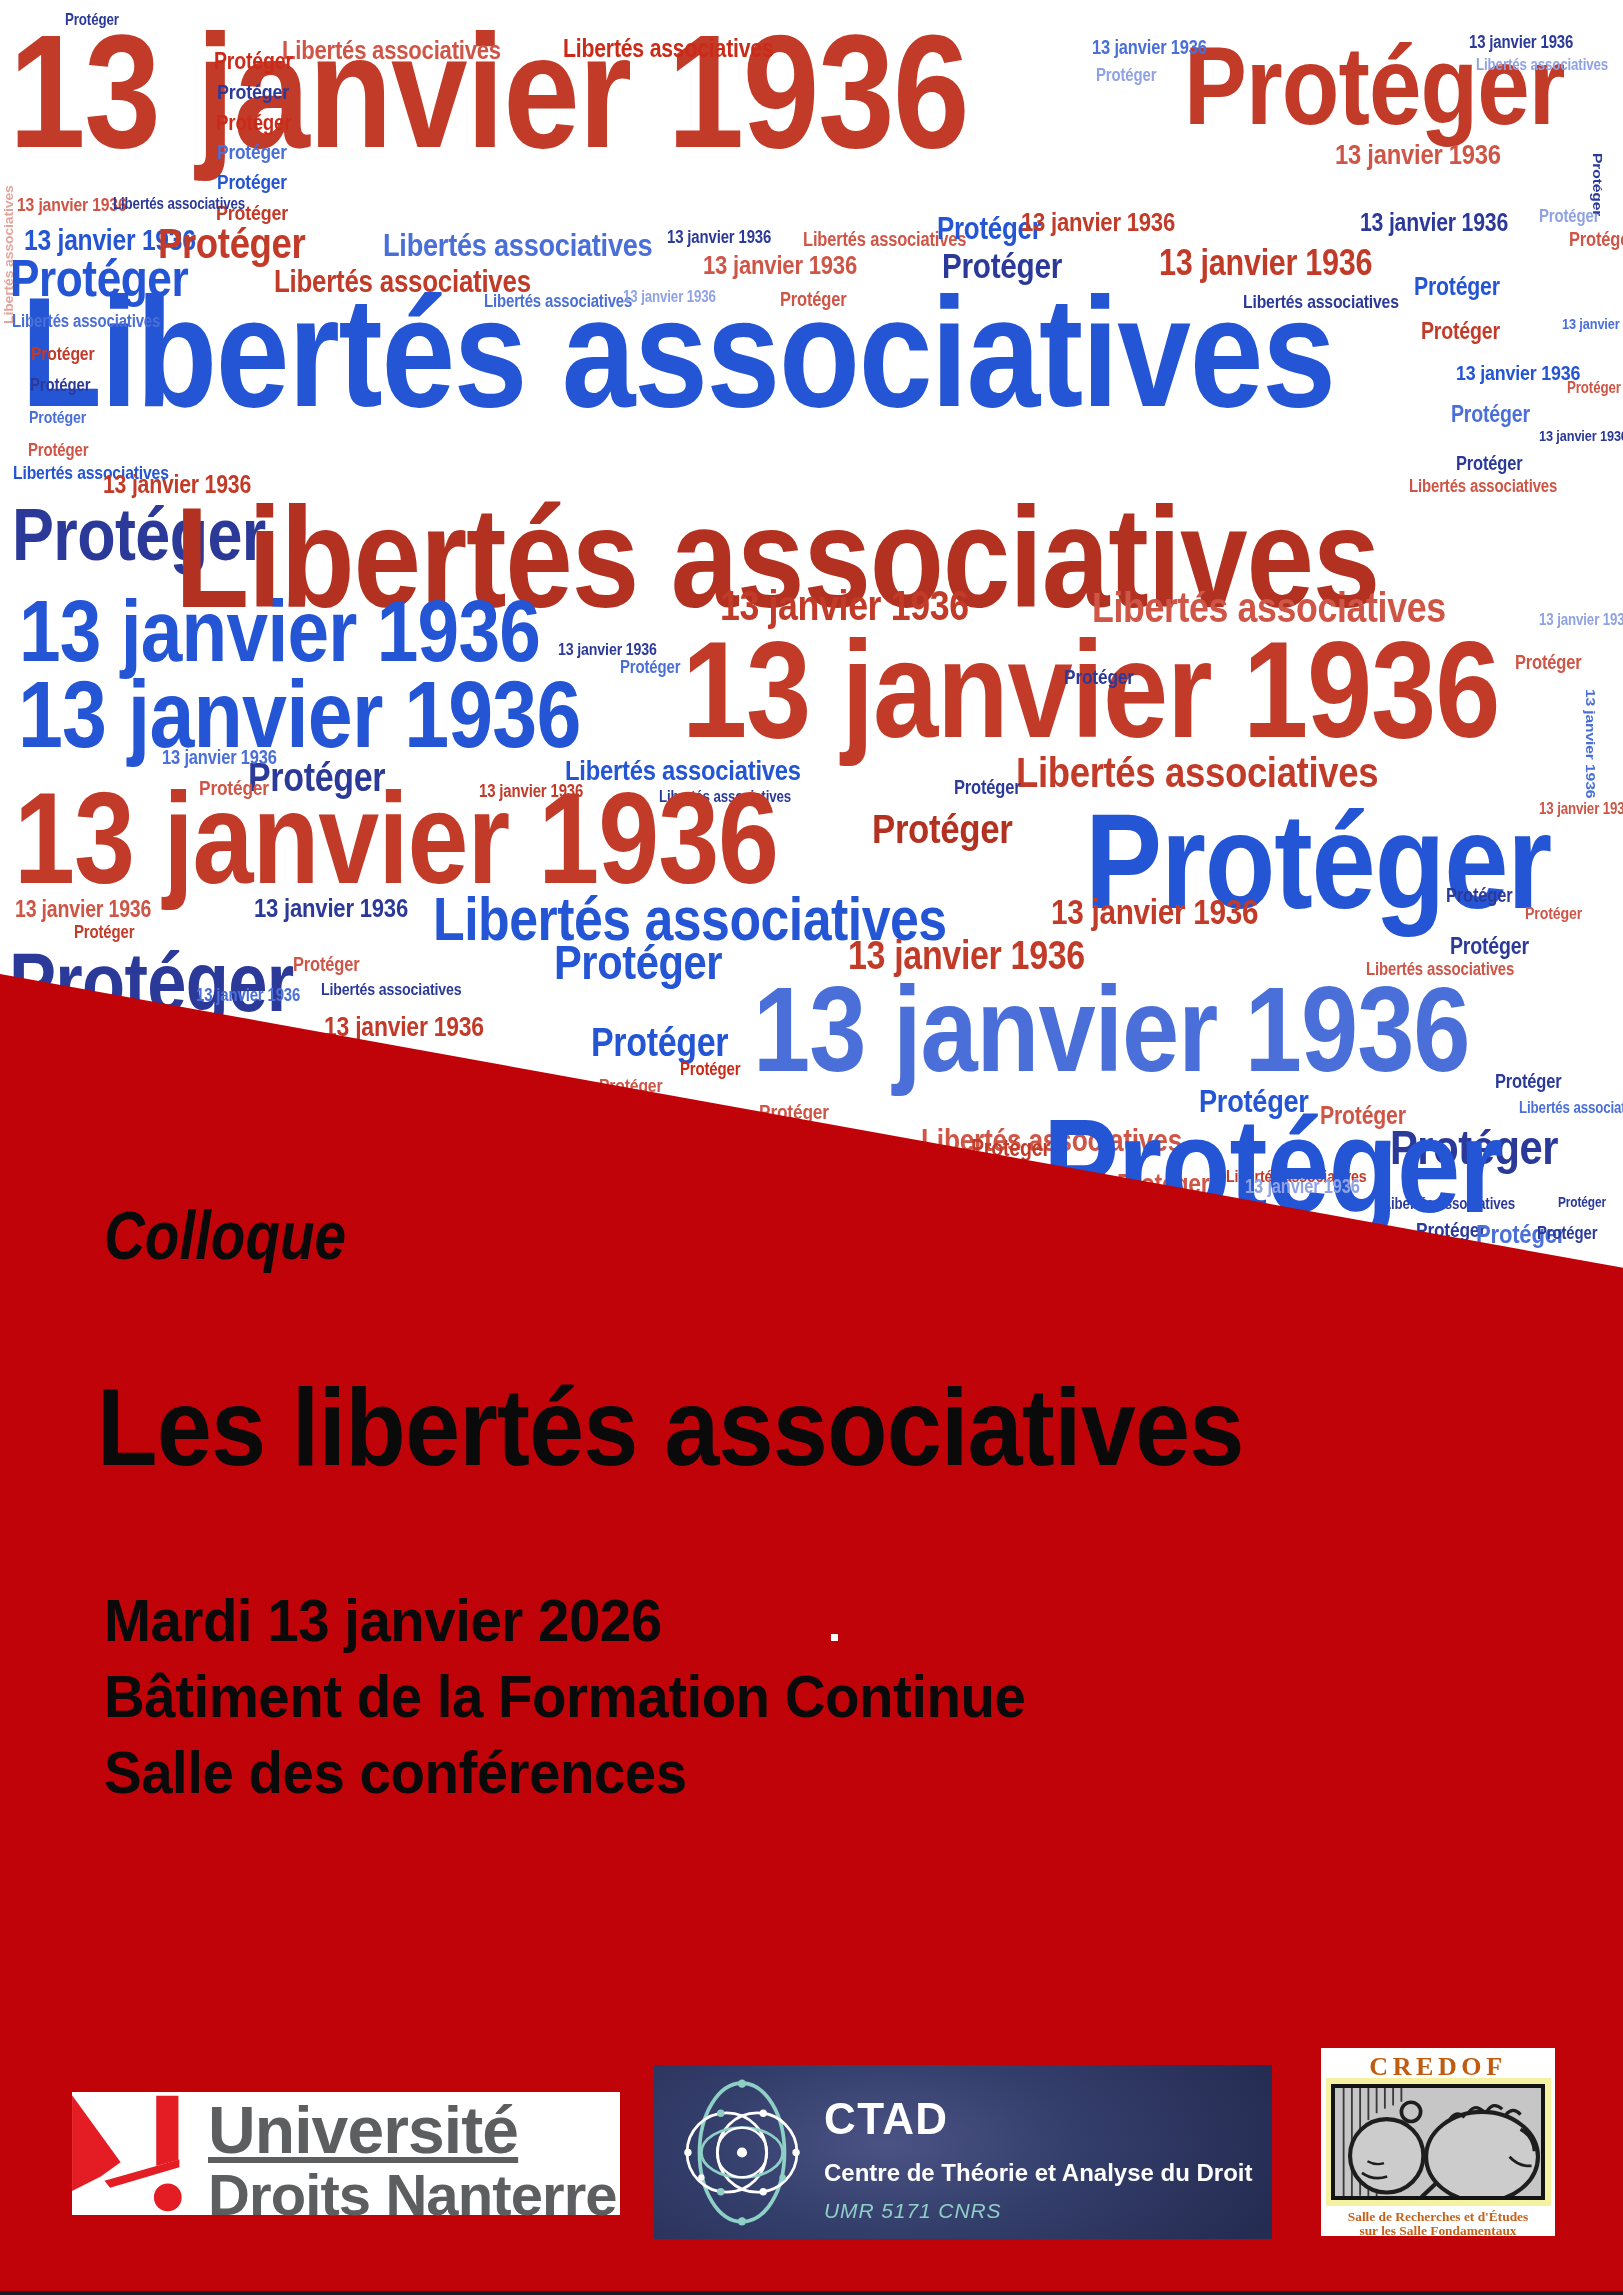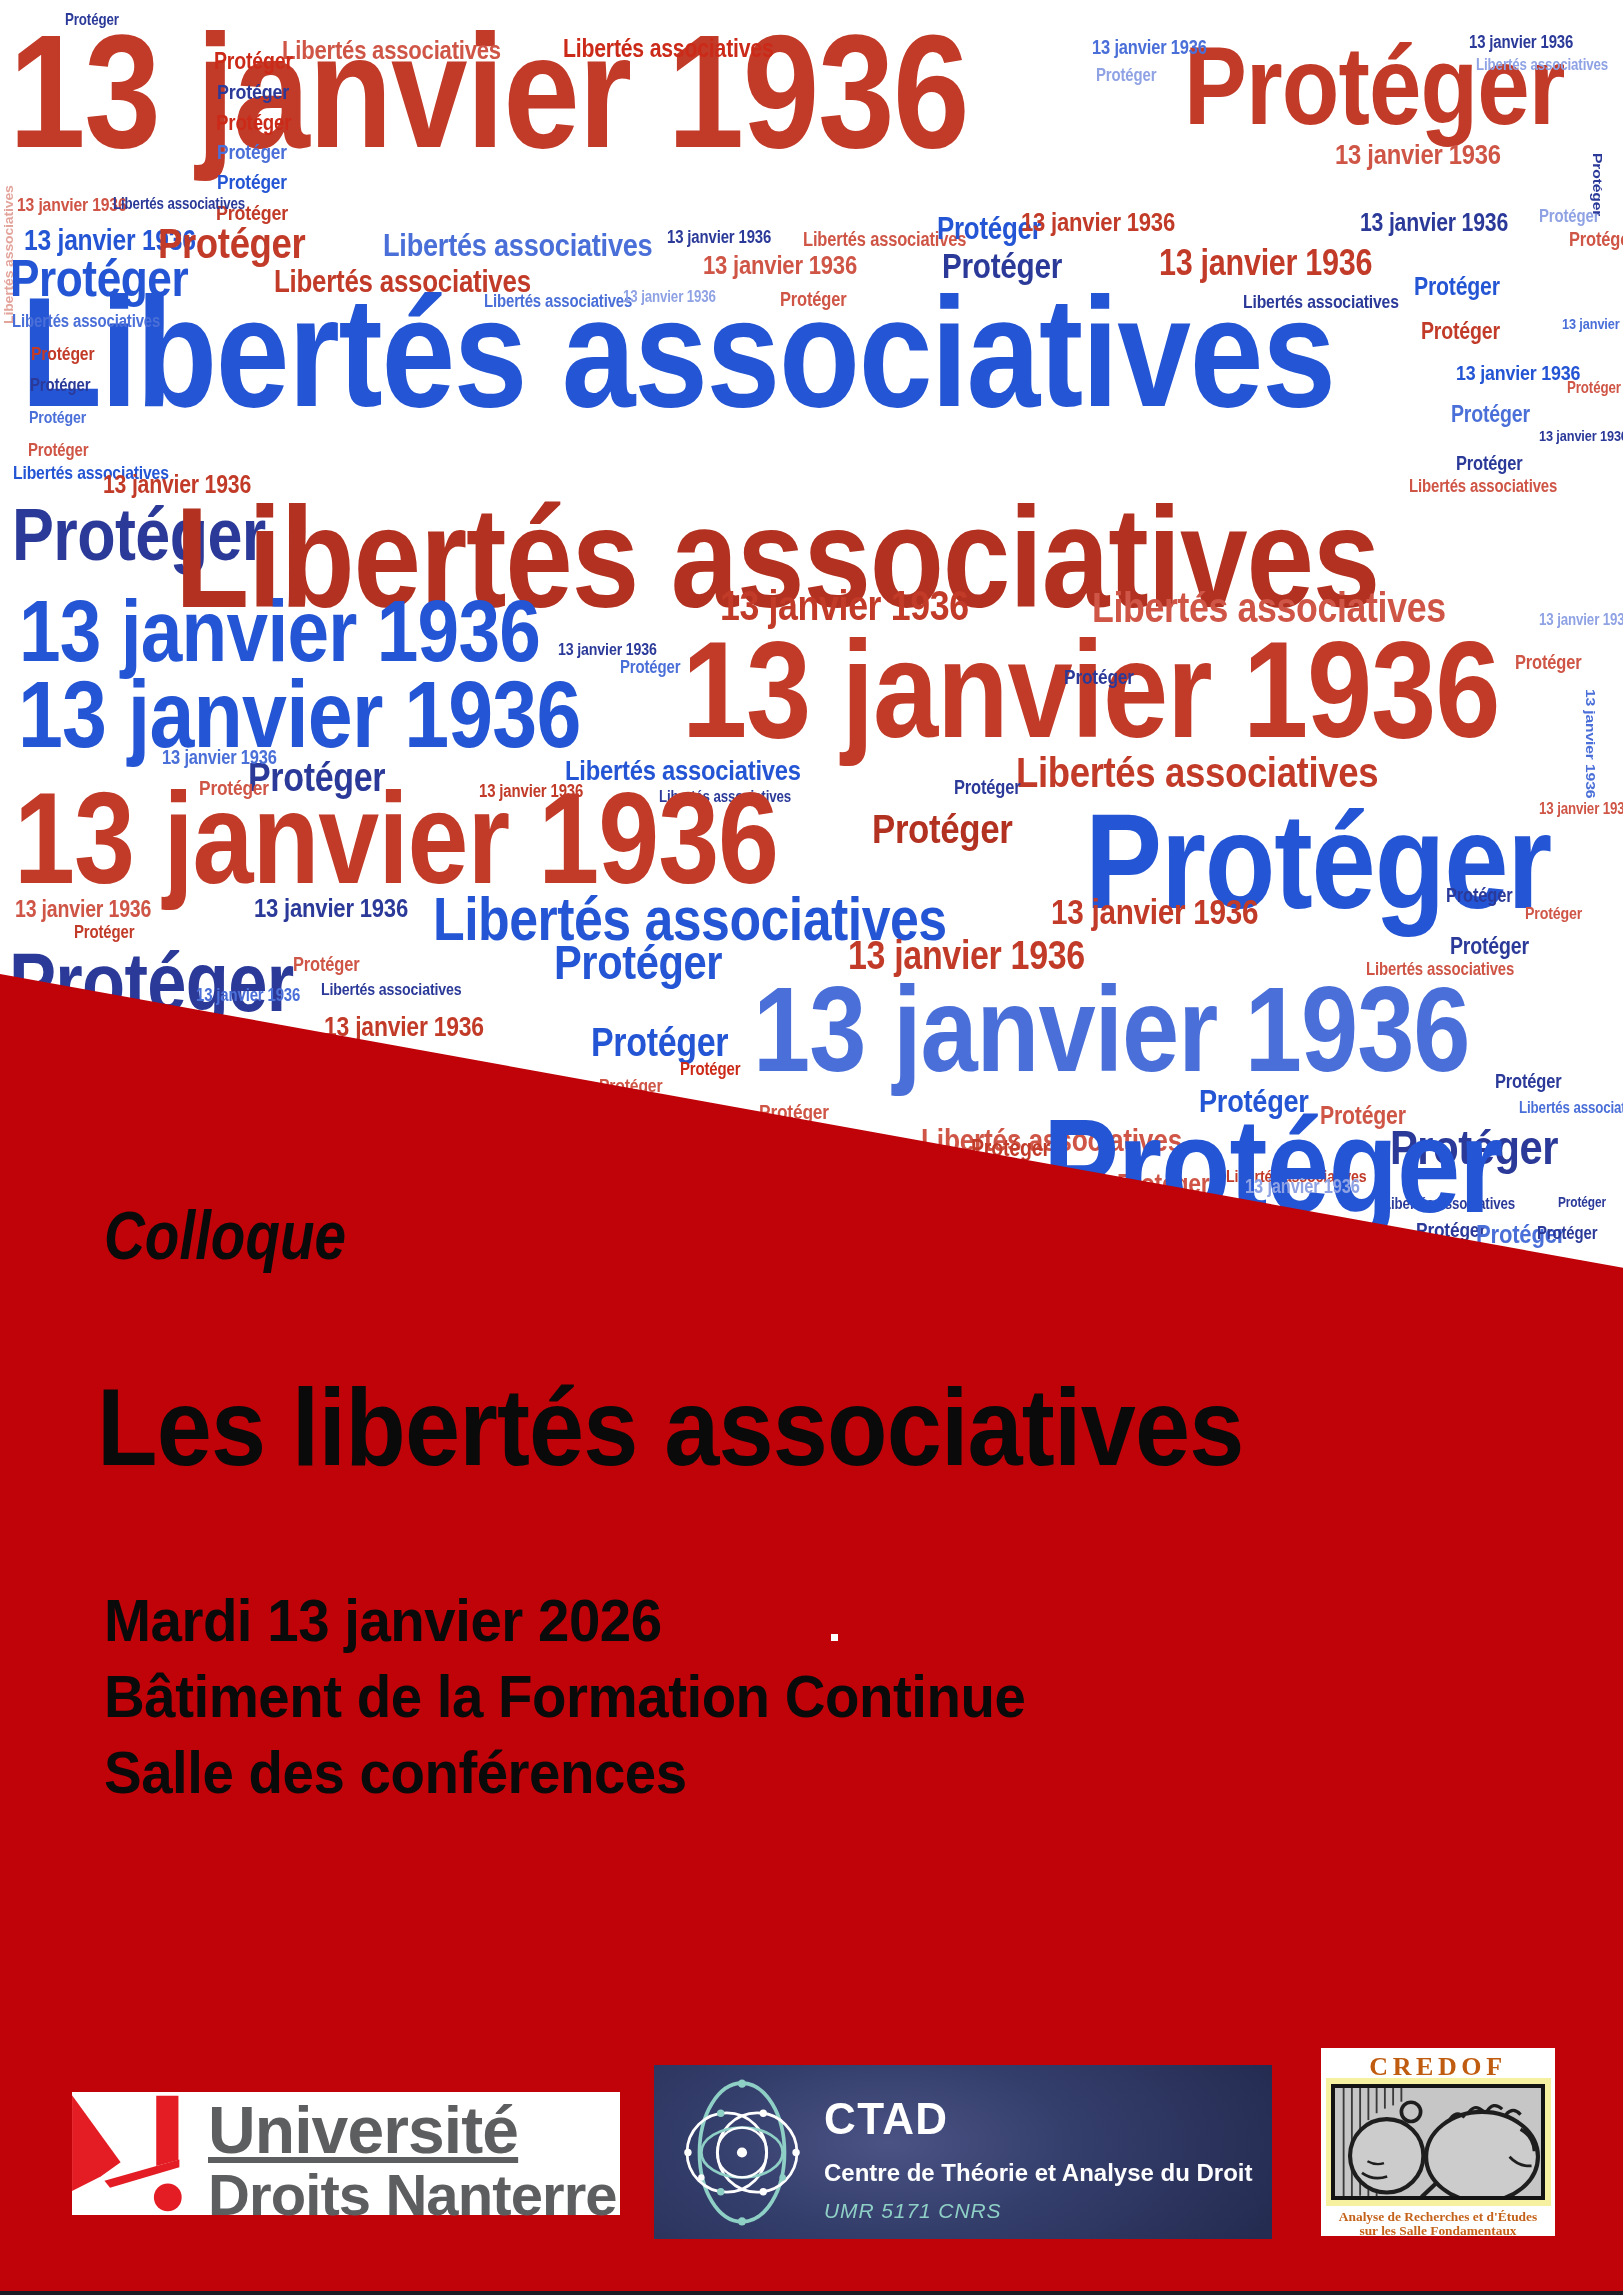--- a/index.html
+++ b/index.html
@@ -256,20 +256,20 @@
           <ellipse cx="320" cy="150" rx="122" ry="98" fill="#cccccc" stroke="#1e1e1e" stroke-width="9"></ellipse>
           <path d="M248,72 q14,-26 34,-8" fill="none" stroke="#1e1e1e" stroke-width="7"></path>
           <path d="M288,58 q14,-26 34,-8" fill="none" stroke="#1e1e1e" stroke-width="7"></path>
           <path d="M330,52 q14,-24 34,-6" fill="none" stroke="#1e1e1e" stroke-width="7"></path>
           <path d="M372,58 q16,-18 32,0" fill="none" stroke="#1e1e1e" stroke-width="7"></path>
           <path d="M404,90 q28,16 30,48" fill="none" stroke="#1e1e1e" stroke-width="7"></path>
           <path d="M380,150 q20,22 48,20" fill="none" stroke="#1e1e1e" stroke-width="6"></path>
         </svg>
       </div>
     </div>
-    <div class="credof-caption cap1">Analyse de Recherches et d'Études</div>
+    <div class="credof-caption cap1">Salle de Recherches et d'Études</div>
     <div class="credof-caption cap2">sur les Salle Fondamentaux</div>
   </div>
 
   <div class="bottom-strip"></div>
 
 </div>
 
 
 </body></html>

